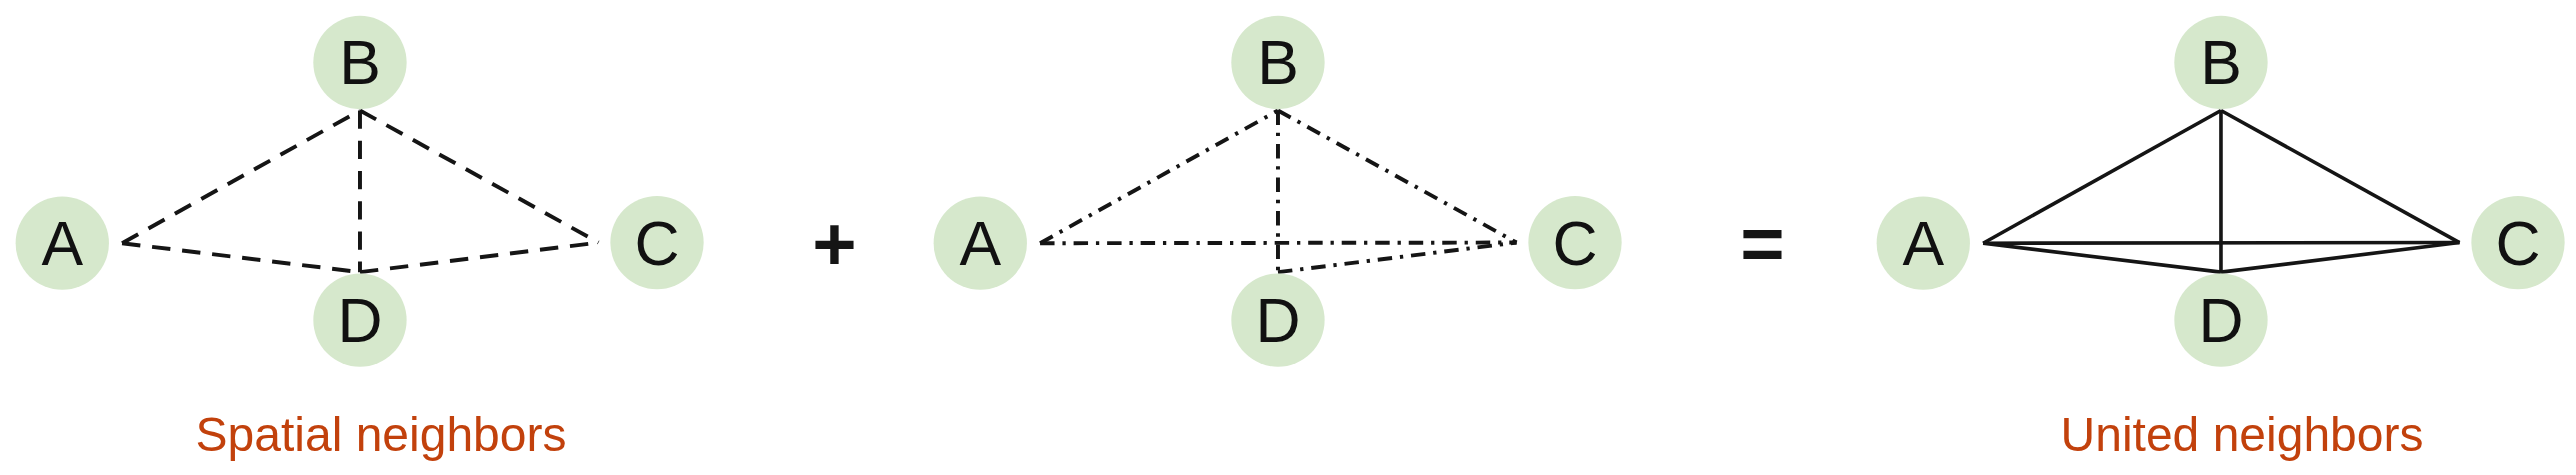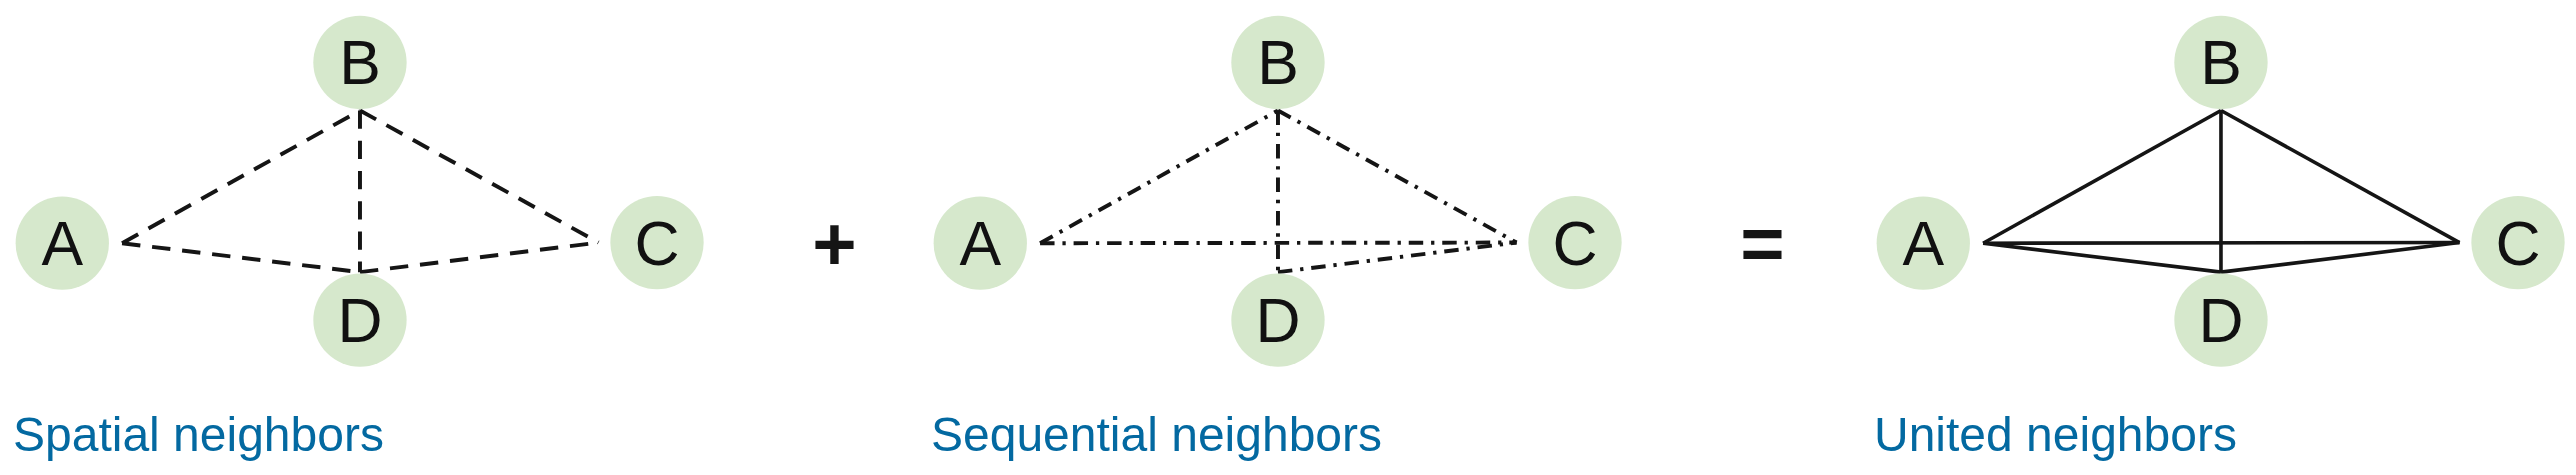--- a/index.html
+++ b/index.html
@@ -10,21 +10,21 @@
     font-family:"Liberation Sans", sans-serif;
     overflow:hidden;
   }
   .panel{position:absolute;top:0;width:736px;height:476px;}
   #panel-0{left:13px;}
   #panel-1{left:931px;}
   #panel-2{left:1874px;}
   .panel svg{display:block;width:736px;height:401px;}
   .caption{
     position:absolute;top:407px;left:0;width:100%;
-    font-size:48px;line-height:56px;color:#0369a1;
+    text-align:center;font-size:48px;line-height:56px;color:#c2410c;
     white-space:nowrap;
   }
   .op{
     position:absolute;top:194px;width:145px;height:99px;
     display:flex;align-items:center;justify-content:center;
     font-size:76px;font-weight:600;color:#151515;
   }
   #op-plus{left:762px;}
   #op-equals{left:1690px;}
 </style>
@@ -63,21 +63,20 @@
         <line x1="528" y1="414" x2="891" y2="369" stroke="#151515" stroke-width="6" stroke-dasharray="22 12 5 12"></line>
         <circle cx="75" cy="370" r="71" fill="#d6e8cc"></circle>
         <text x="75" y="370" text-anchor="middle" dominant-baseline="central" font-size="95" fill="#111111">A</text>
         <circle cx="528" cy="95" r="71" fill="#d6e8cc"></circle>
         <text x="528" y="95" text-anchor="middle" dominant-baseline="central" font-size="95" fill="#111111">B</text>
         <circle cx="980" cy="369" r="71" fill="#d6e8cc"></circle>
         <text x="980" y="369" text-anchor="middle" dominant-baseline="central" font-size="95" fill="#111111">C</text>
         <circle cx="528" cy="487" r="71" fill="#d6e8cc"></circle>
         <text x="528" y="487" text-anchor="middle" dominant-baseline="central" font-size="95" fill="#111111">D</text>
       </svg>
-    <div class="caption">Sequential neighbors</div>
   </section>
 
   <div class="op" id="op-equals">=</div>
 
   <section class="panel" id="panel-2">
     <svg viewBox="0 0 1120 610">
         <line x1="166" y1="370" x2="528" y2="168" stroke="#151515" stroke-width="5.5"></line>
         <line x1="528" y1="168" x2="891" y2="369" stroke="#151515" stroke-width="5.5"></line>
         <line x1="528" y1="168" x2="528" y2="414" stroke="#151515" stroke-width="5.5"></line>
         <line x1="166" y1="370" x2="891" y2="369" stroke="#151515" stroke-width="5.5"></line>

